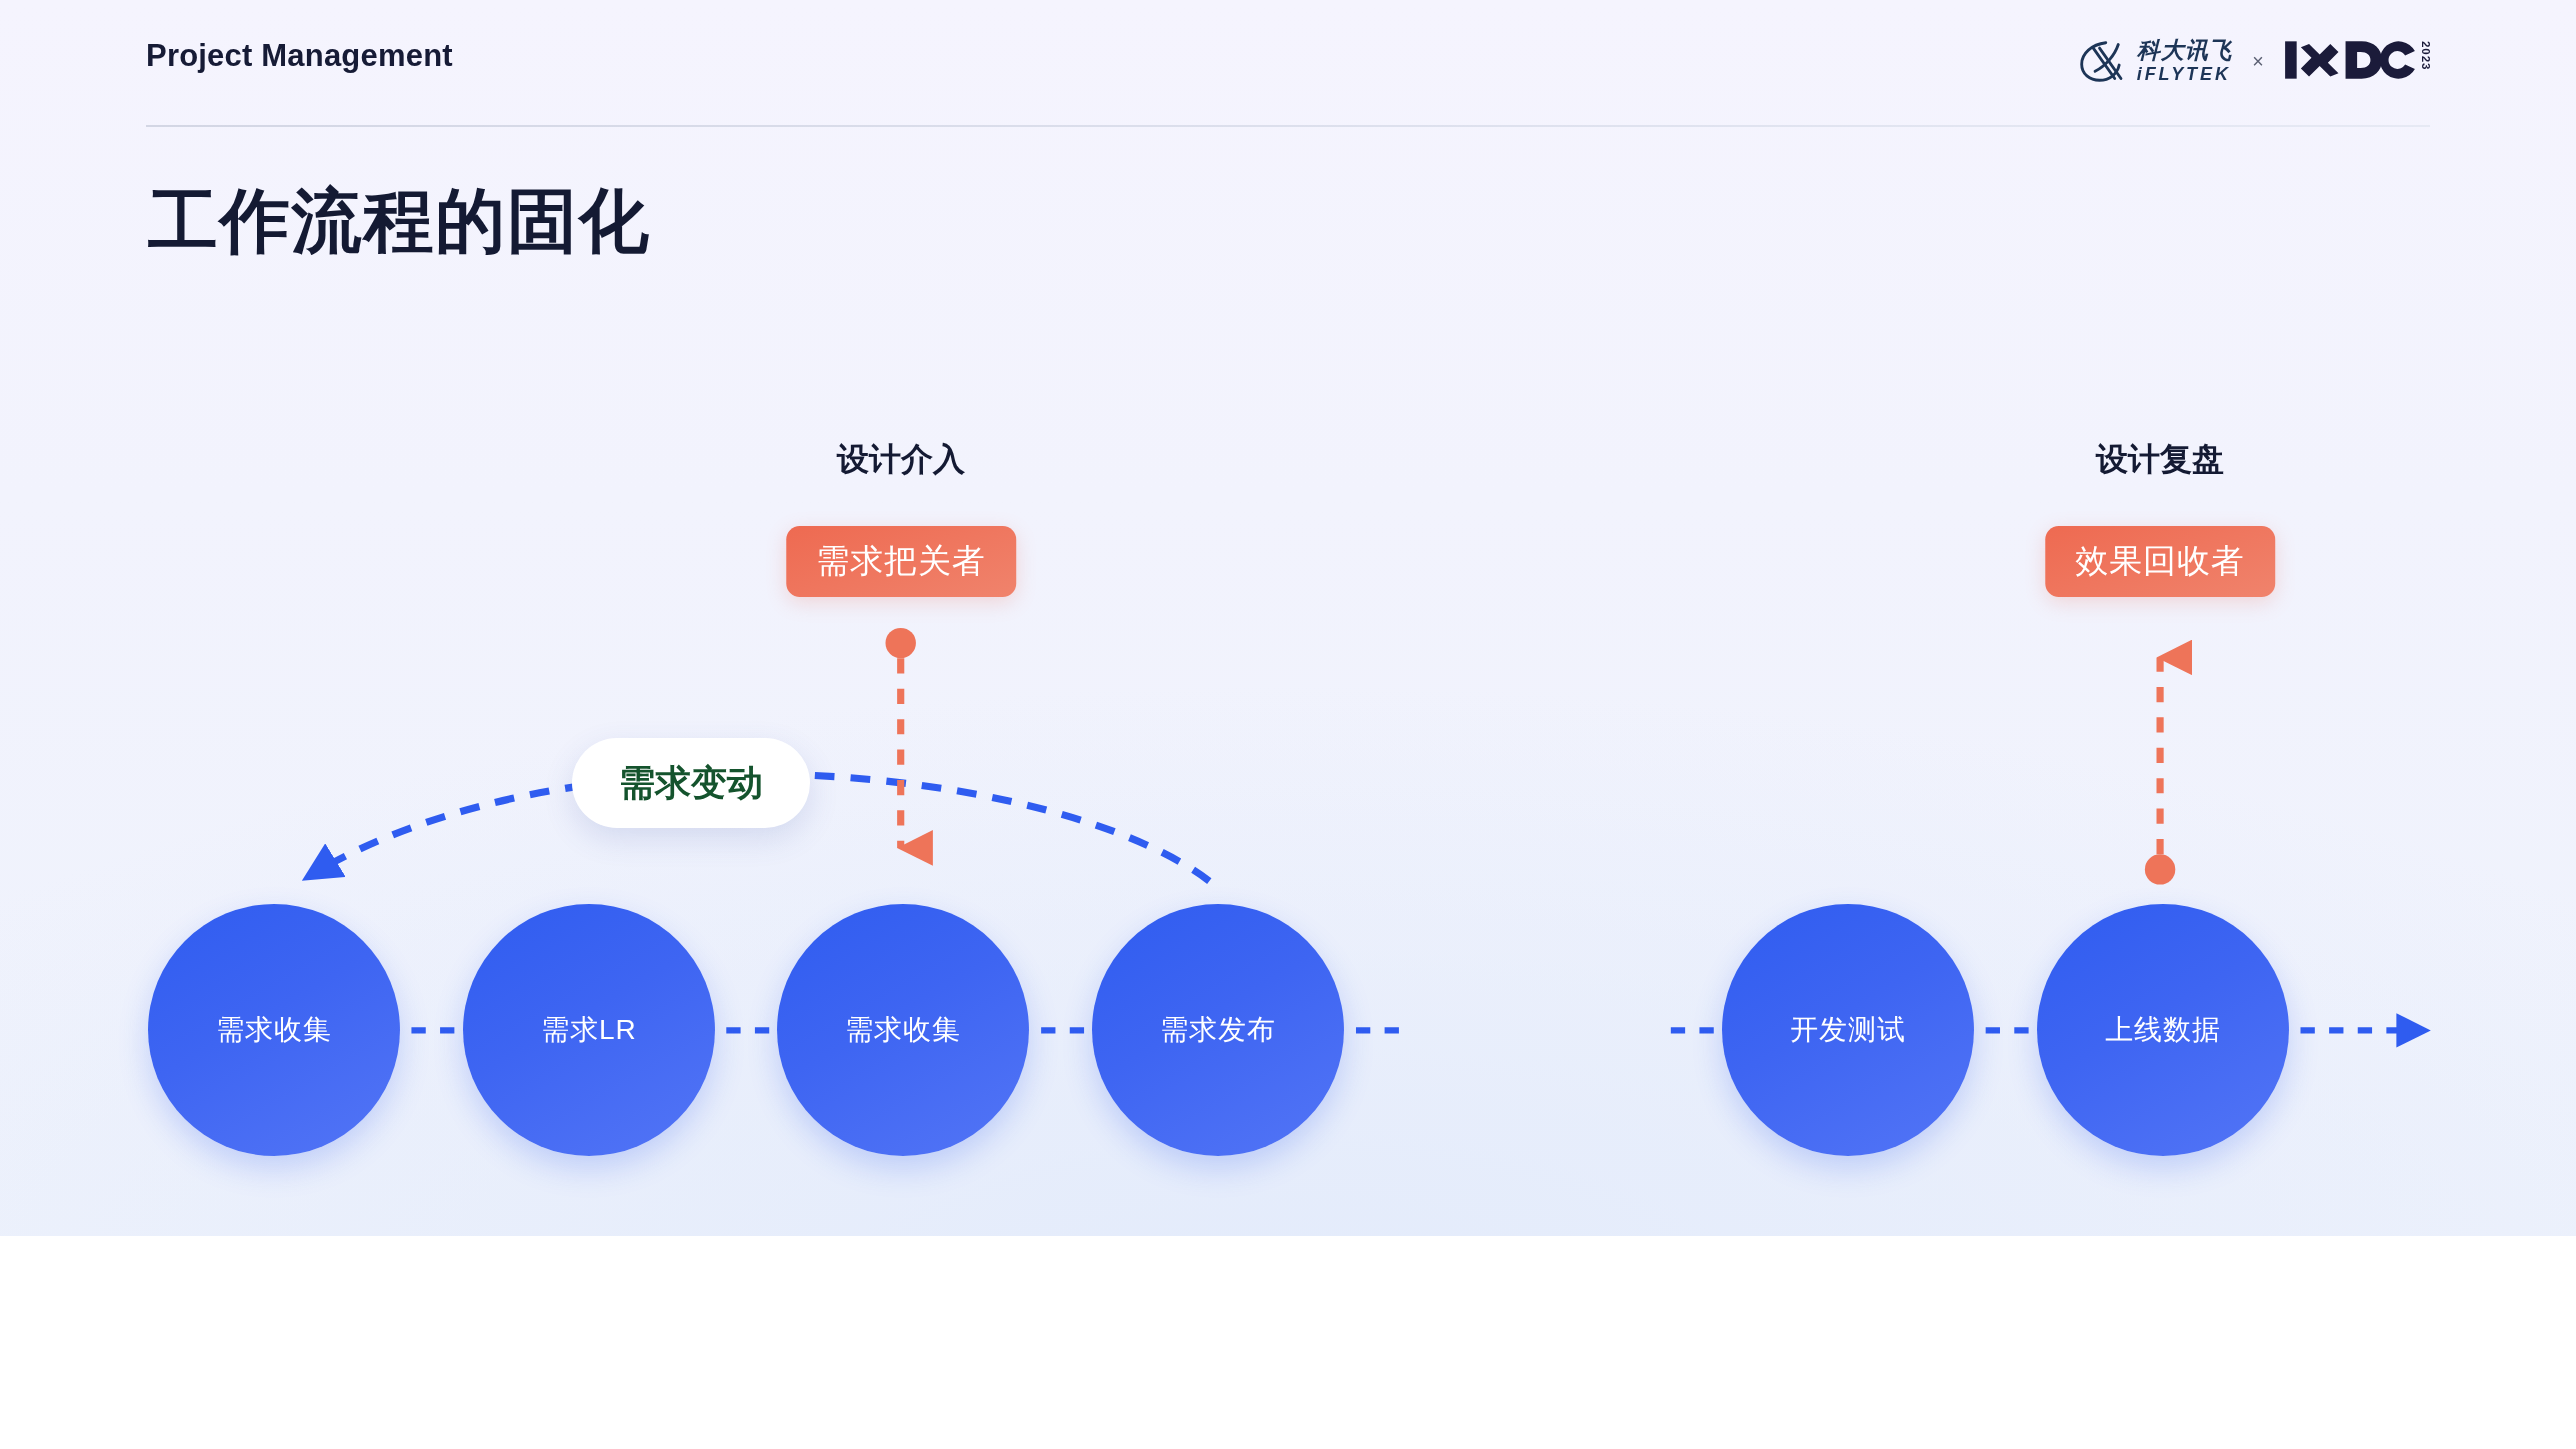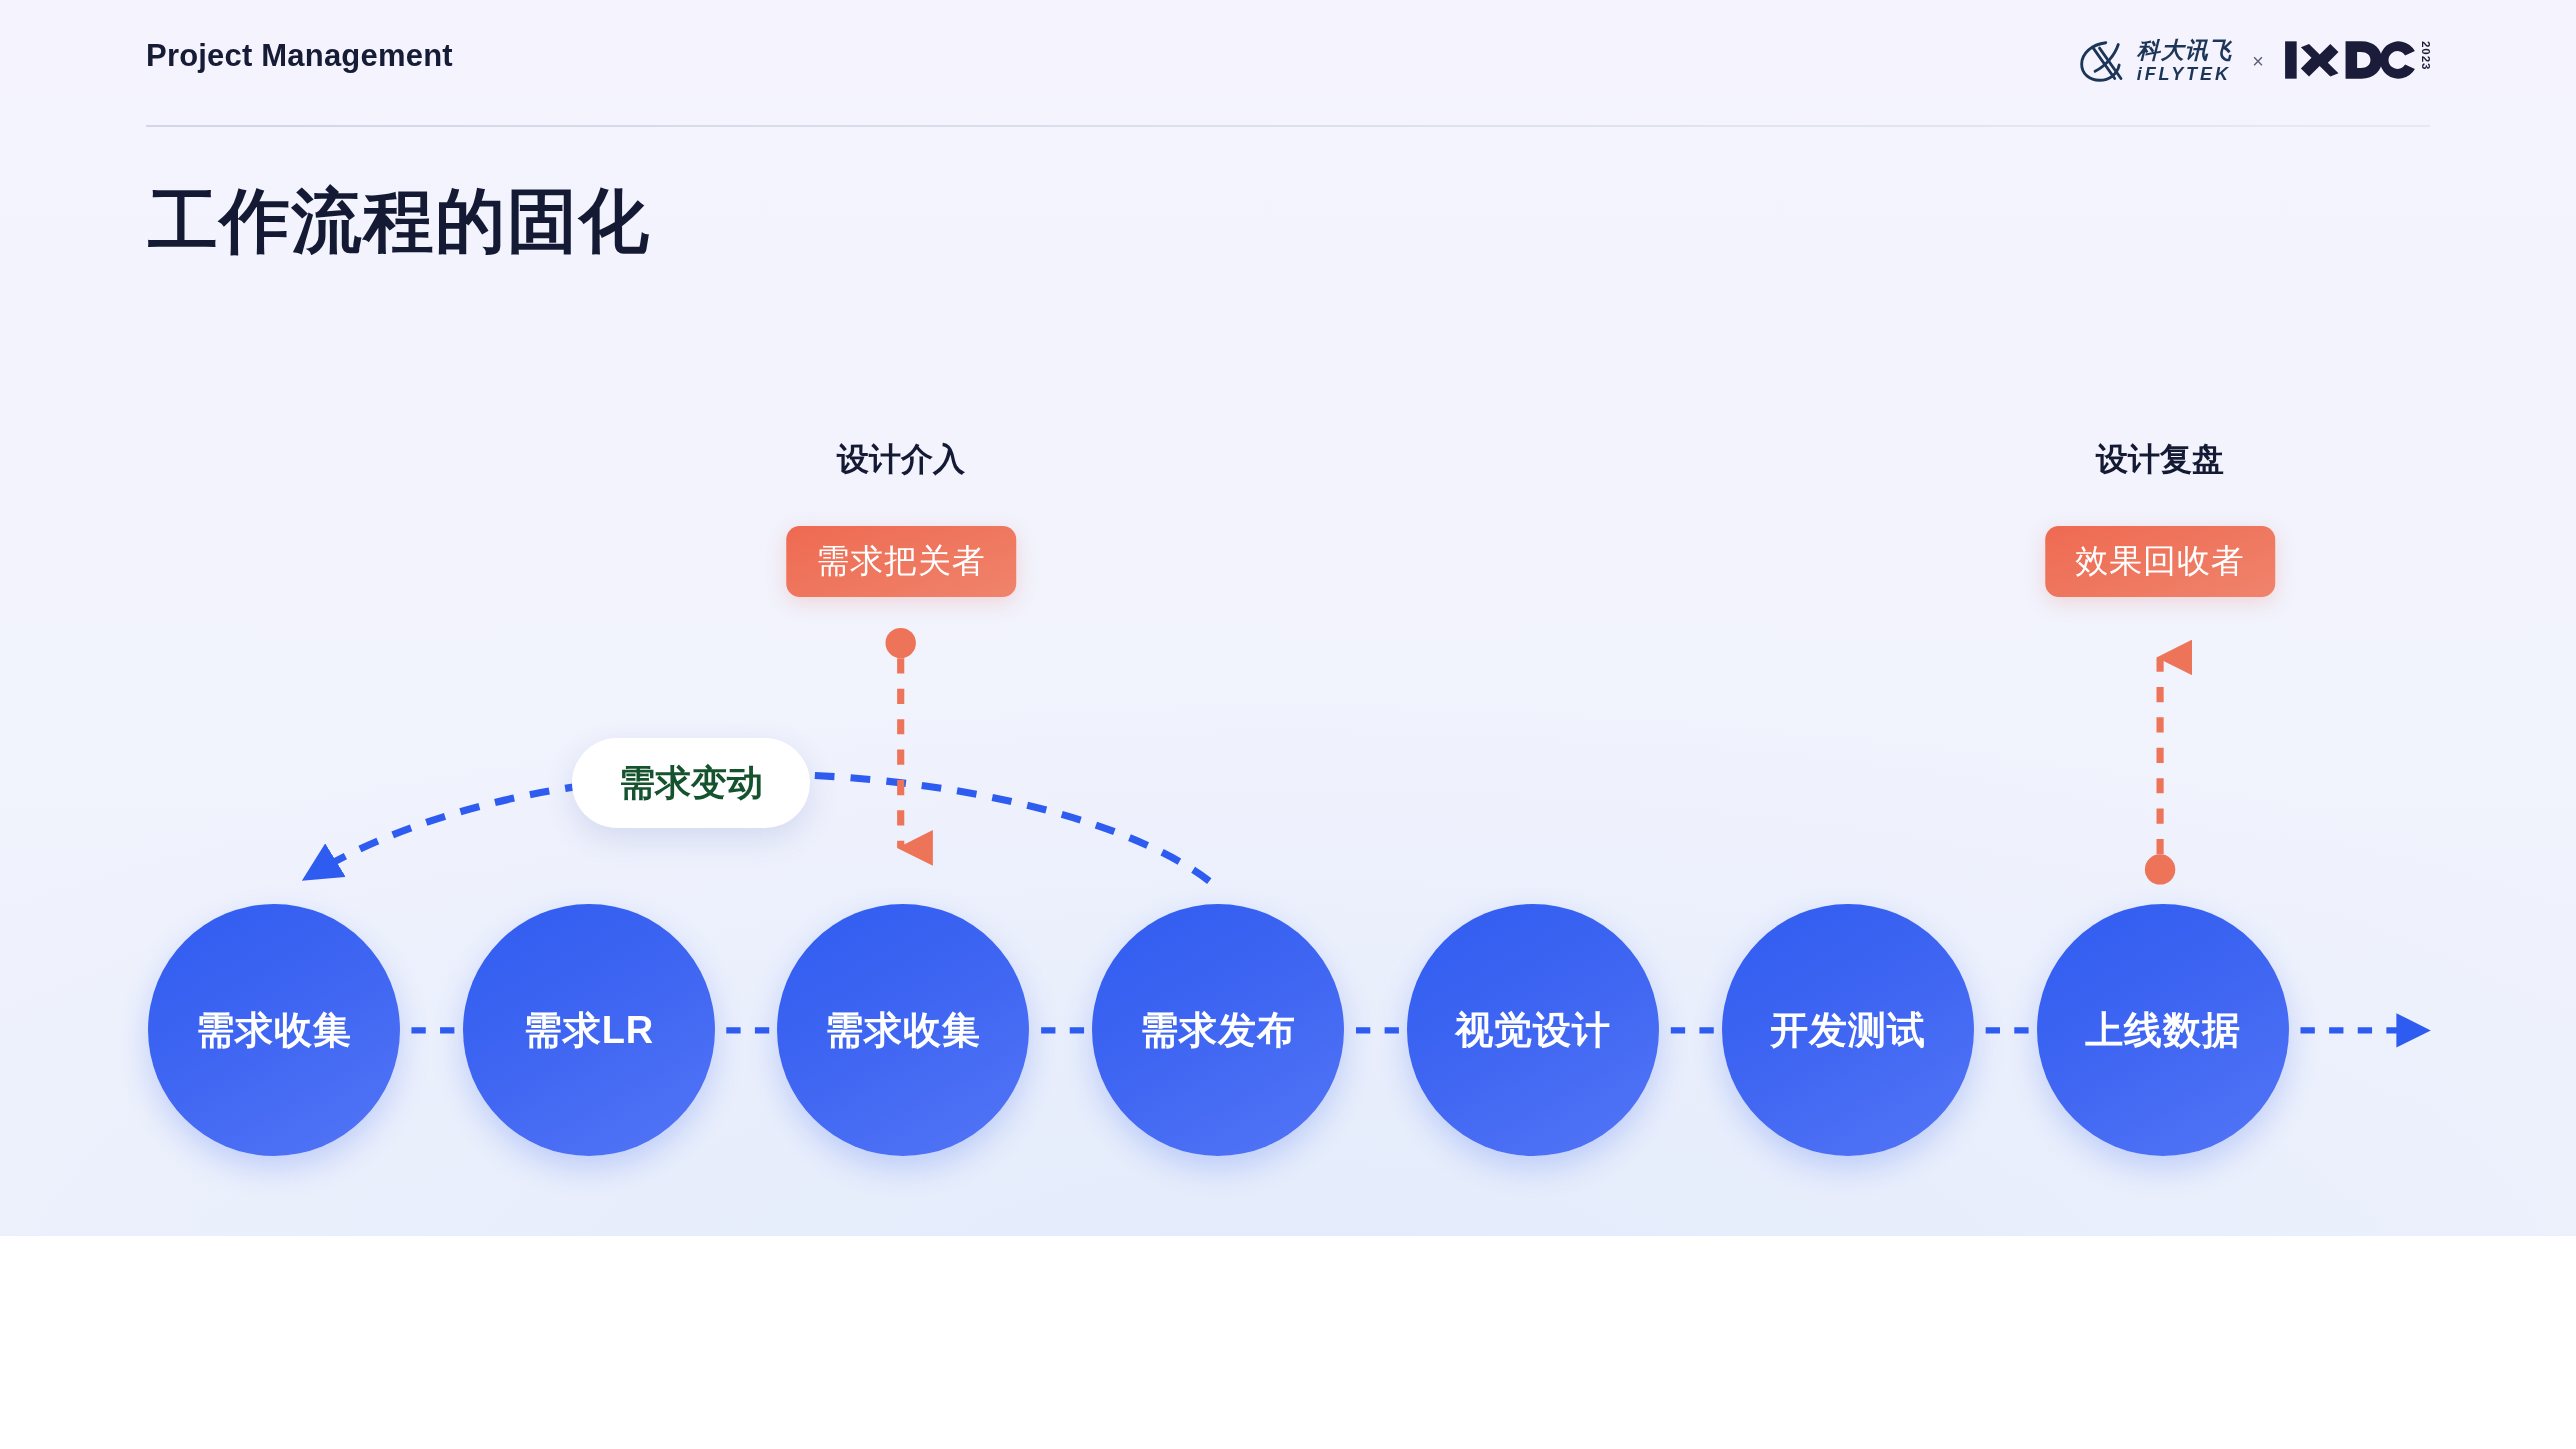--- a/index.html
+++ b/index.html
@@ -110,21 +110,21 @@
   .step-node{
     position:absolute;
     width:252px; height:252px;
     border-radius:50%;
     transform:translate(-50%,-50%);
     background:linear-gradient(150deg,#2F5CF0 0%, #3E65F2 45%, #5375F6 100%);
     box-shadow:0 12.5px 30px rgba(47,92,240,.22);
     display:flex; align-items:center; justify-content:center;
   }
   .step-label{
-    color:#FFFFFF; font-size:38px; font-weight:bold;
+    color:#FFFFFF; font-size:28px; font-weight:normal;
     letter-spacing:0.9px; white-space:nowrap; line-height:1;
   }
 </style>
 </head>
 <body>
 
 <div id="slide">
 
   <div id="header-bar">
     <div id="header-title">Project Management</div>
@@ -223,23 +223,20 @@
     </div>
     <div class="step-node" style="left:589px; top:1030px;">
       <span class="step-label">需求LR</span>
     </div>
     <div class="step-node" style="left:903px; top:1030px;">
       <span class="step-label">需求收集</span>
     </div>
     <div class="step-node" style="left:1218px; top:1030px;">
       <span class="step-label">需求发布</span>
     </div>
-    <div class="step-node" style="left:1533px; top:1030px;">
-      <span class="step-label">视觉设计</span>
-    </div>
     <div class="step-node" style="left:1848px; top:1030px;">
       <span class="step-label">开发测试</span>
     </div>
     <div class="step-node" style="left:2163px; top:1030px;">
       <span class="step-label">上线数据</span>
     </div>
 
   </div>
 </div>
 

